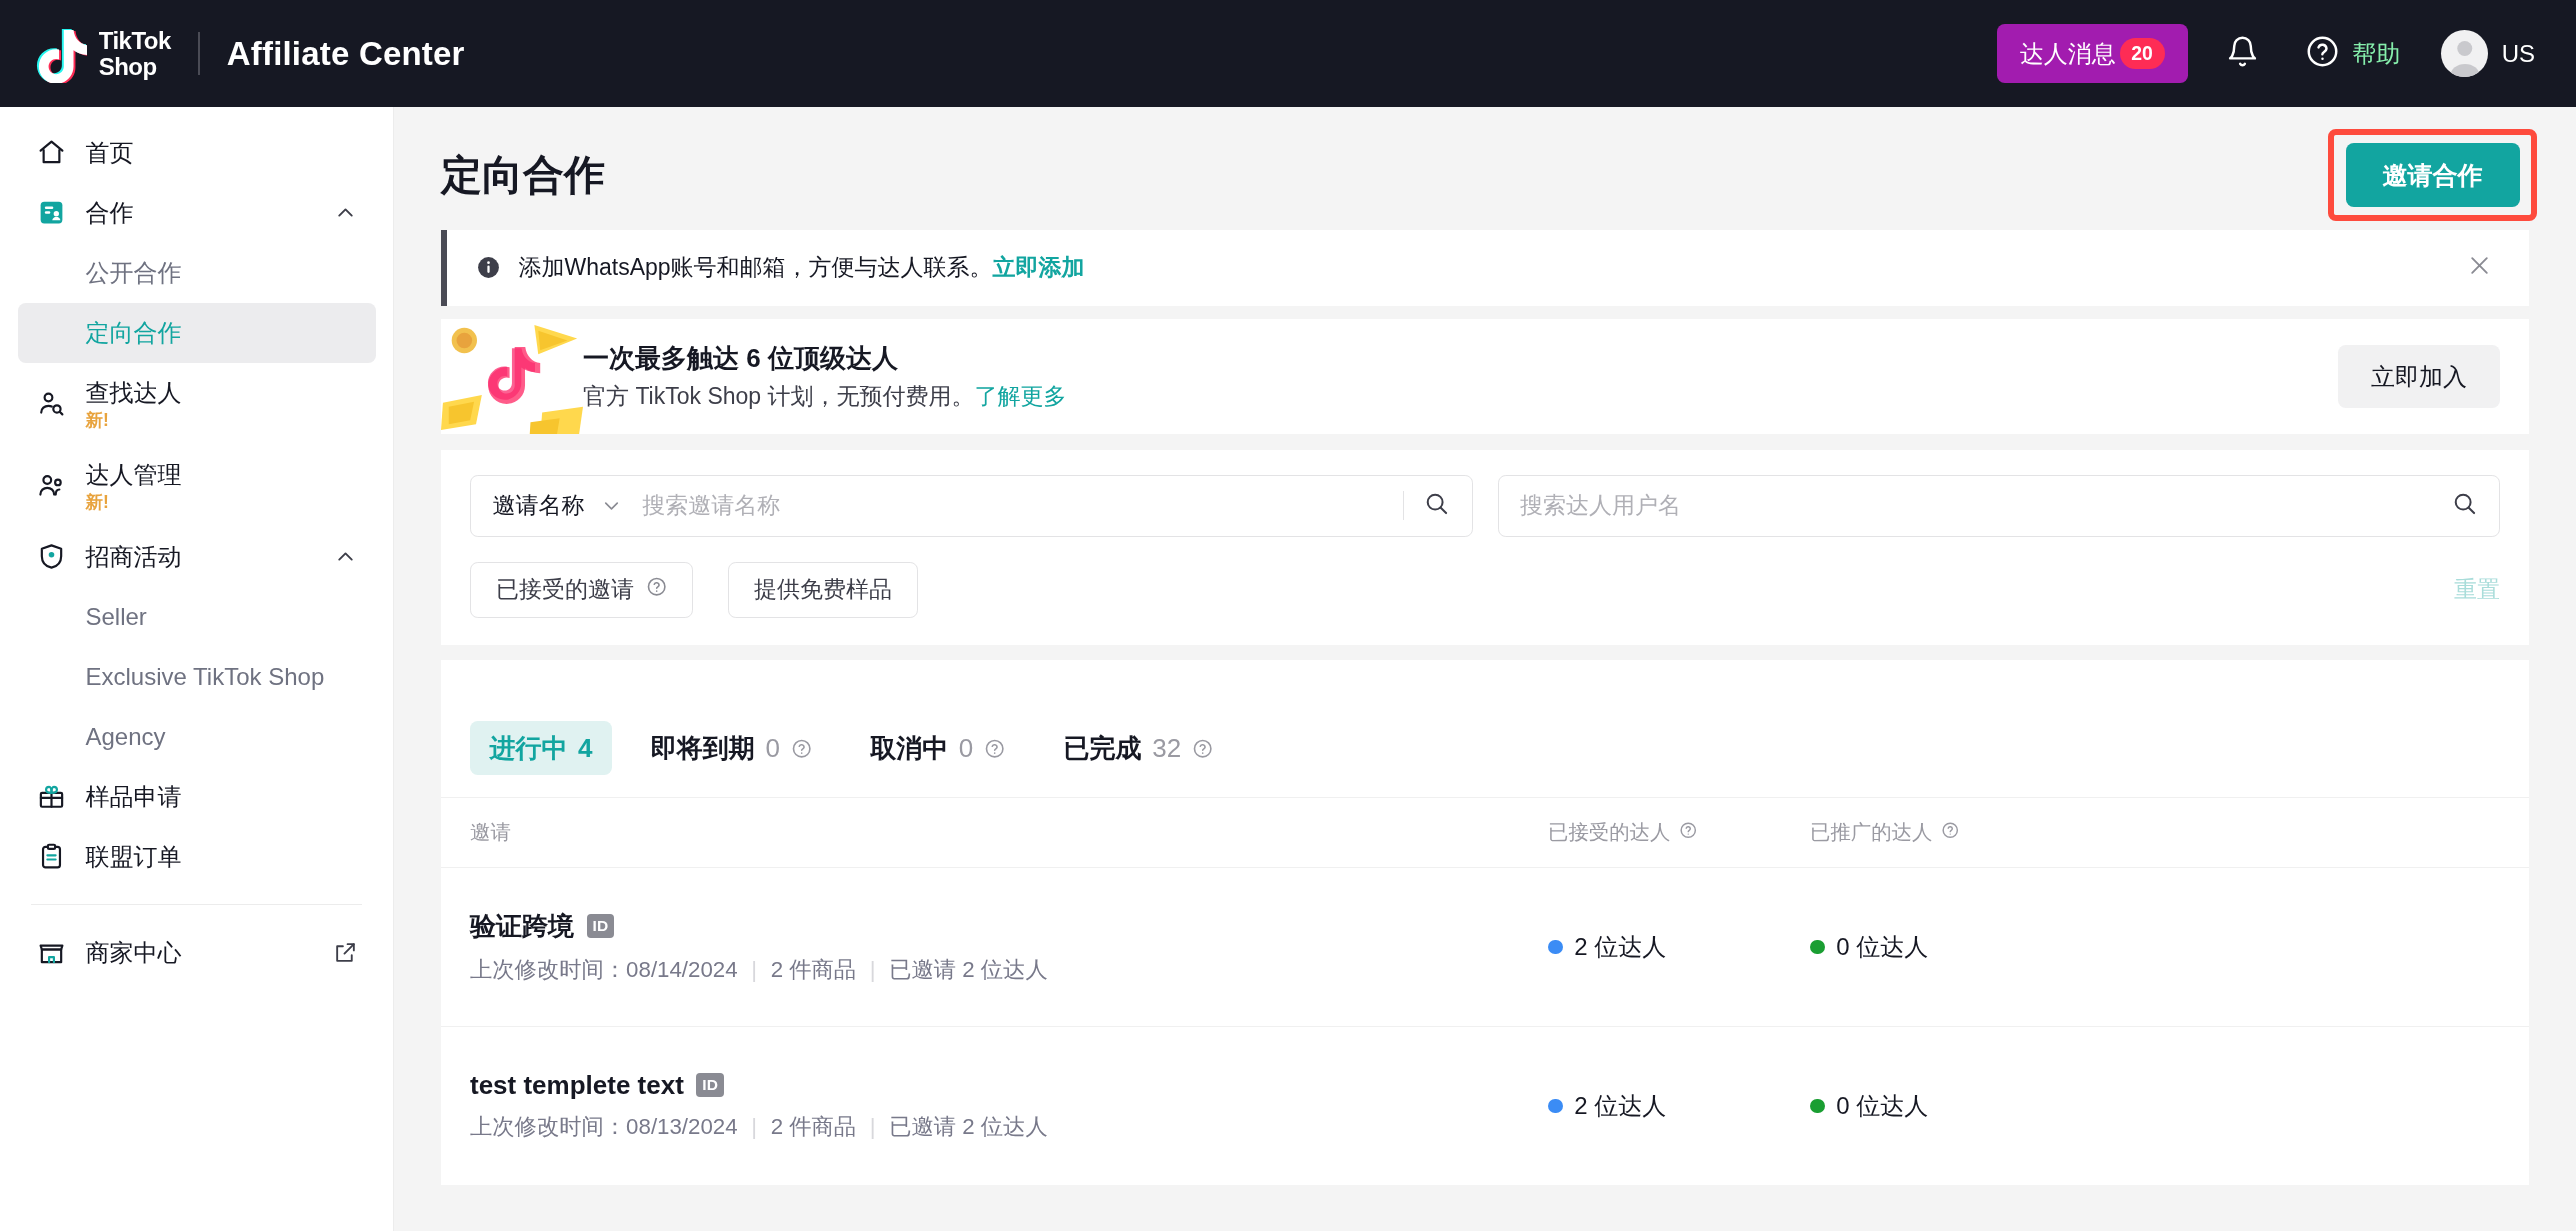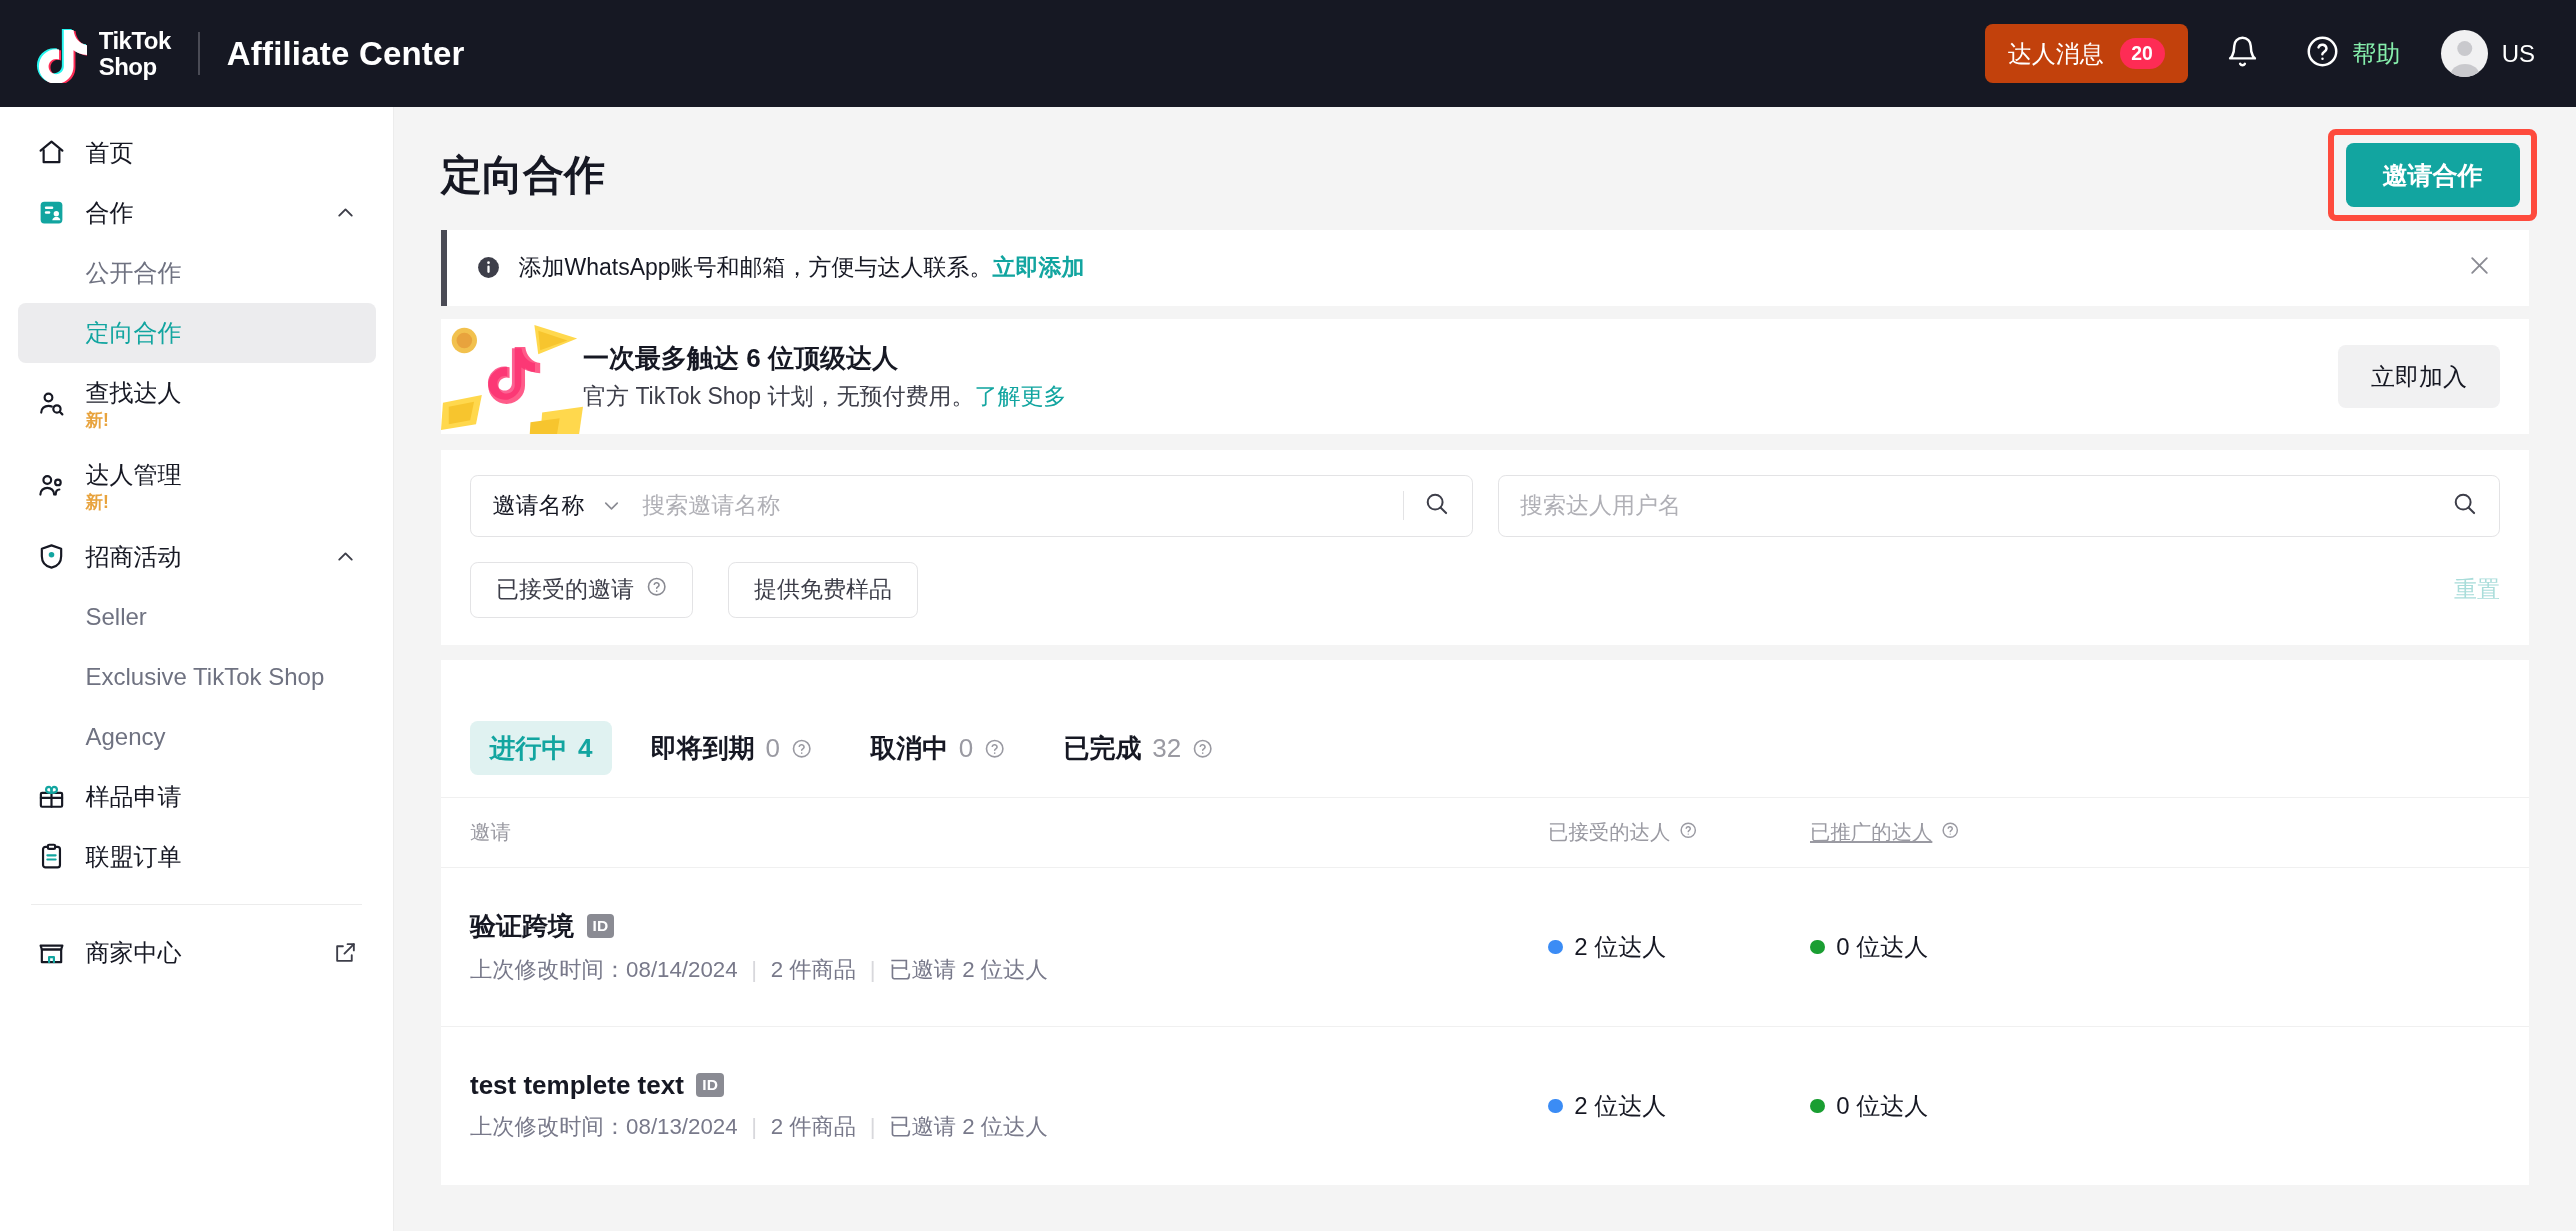--- a/index.html
+++ b/index.html
@@ -28,22 +28,22 @@
     width: 1.9px; height: 43px; background: #4a4b55; margin: 0 27px;
   }
   .app-title {
     color: #fff; font-size: 33px; font-weight: bold; letter-spacing: 0.2px;
   }
   .topbar-right {
     margin-left: auto; display: flex; align-items: center;
     padding-right: 41px; gap: 7.8px;
   }
   .msg-pill {
-    display: flex; align-items: center; gap: 16px;
-    background: #c2410c; border-radius: 7.8px;
+    display: flex; align-items: center; gap: 4px;
+    background: #a21caf; border-radius: 7.8px;
     padding: 13.6px 23px; cursor: pointer;
   }
   .msg-pill-label { color: #fff; font-size: 24px; }
   .msg-badge {
     background: #fe2c55; color: #fff; font-size: 19.4px; font-weight: bold;
     border-radius: 970px; padding: 2.9px 11.7px; line-height: 1.25;
   }
   .icon-btn {
     width: 60px; height: 60px; display: flex;
     align-items: center; justify-content: center; cursor: pointer;
@@ -211,21 +211,21 @@
   .tab.active .tab-count { color: #12a5a0; font-weight: bold; }
   .tab-q { display: flex; align-items: center; }
 
   .thead {
     display: flex; align-items: center; height: 70px;
     padding: 0 29px; border-top: 1px solid #f0f0f0;
   }
   .th { font-size: 20.4px; color: #9a9aa2; display: flex; align-items: center; gap: 8.7px; }
   .th-invite { flex: none; width: 1078px; }
   .th-acc { flex: none; width: 262px; }
-  .th-prom { flex: none; width: 291px; text-decoration: underline; }
+  .th-prom { flex: none; width: 291px; }
 
   .trow {
     display: flex; align-items: center; height: 159px;
     padding: 0 29px; border-top: 1px solid #f0f0f0;
   }
   .td-invite { flex: none; width: 1078px; display: flex; flex-direction: column; gap: 11.7px; }
   .row-title-line { display: flex; align-items: center; gap: 12.6px; }
   .row-title { font-size: 26px; font-weight: bold; color: #161823; }
   .id-badge {
     background: #8a8b93; color: #fff; font-size: 15.5px; font-weight: bold;

